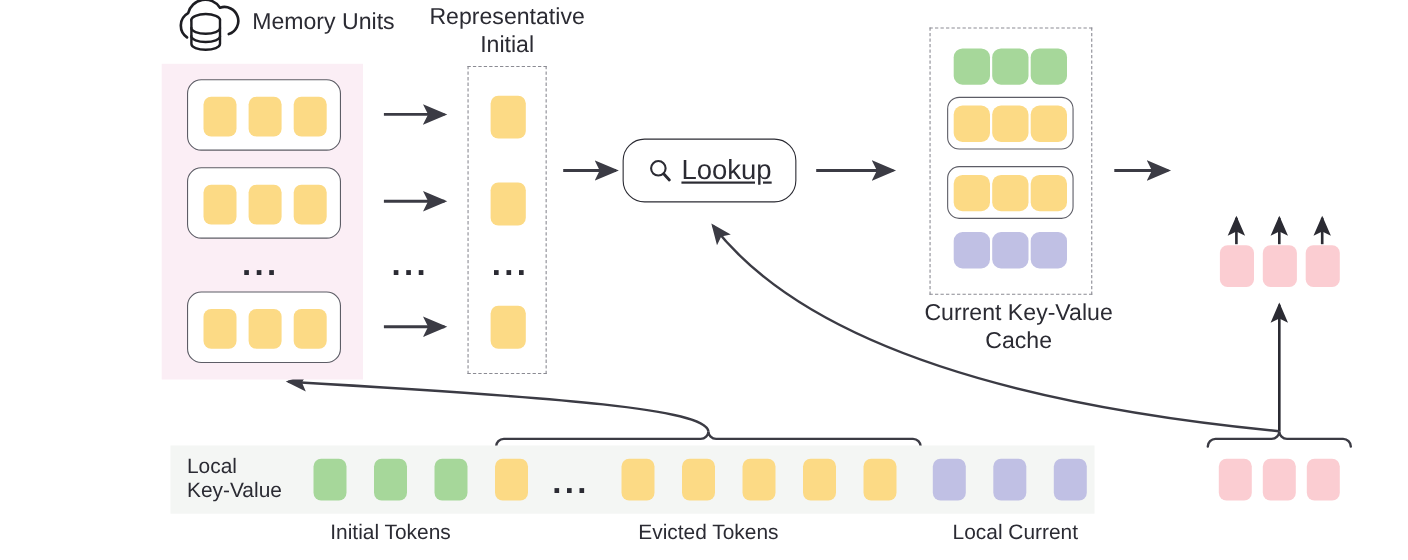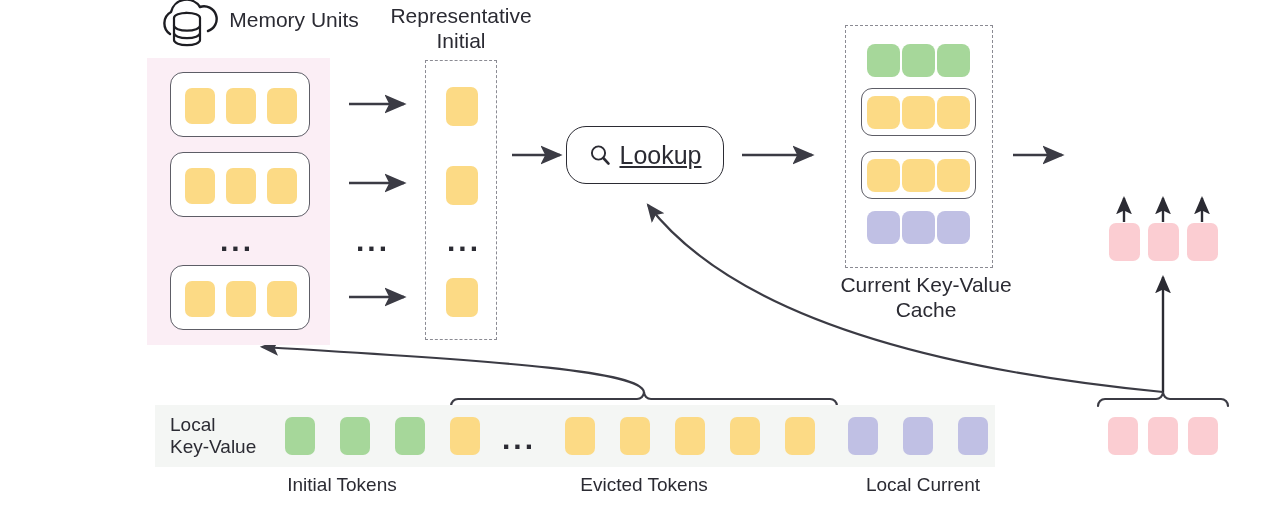--- a/index.html
+++ b/index.html
@@ -263,17 +263,17 @@
   <div class="chip" style="left:785px; top:417px; width:30px; height:38px; background:#fcda85;"></div>
 
   <div class="chip" style="left:848px; top:417px; width:30px; height:38px; background:#c0c0e4;"></div>
   <div class="chip" style="left:903px; top:417px; width:30px; height:38px; background:#c0c0e4;"></div>
   <div class="chip" style="left:958px; top:417px; width:30px; height:38px; background:#c0c0e4;"></div>
 
   <div class="chip" style="left:1108px; top:417px; width:30px; height:38px; background:#fbcdd2;"></div>
   <div class="chip" style="left:1148px; top:417px; width:30px; height:38px; background:#fbcdd2;"></div>
   <div class="chip" style="left:1188px; top:417px; width:30px; height:38px; background:#fbcdd2;"></div>
 
-  <div class="abs label-sm" style="left:252px; top:473px; width:180px;">Initial Tokens</div>
+  <div class="abs label-sm" style="left:265px; top:473px; width:180px;">Initial Tokens</div>
   <div class="abs label-sm" style="left:554px; top:473px; width:180px;">Evicted Tokens</div>
   <div class="abs label-sm" style="left:833px; top:473px; width:180px;">Local Current</div>
 
 </div>
 
 </body></html>

